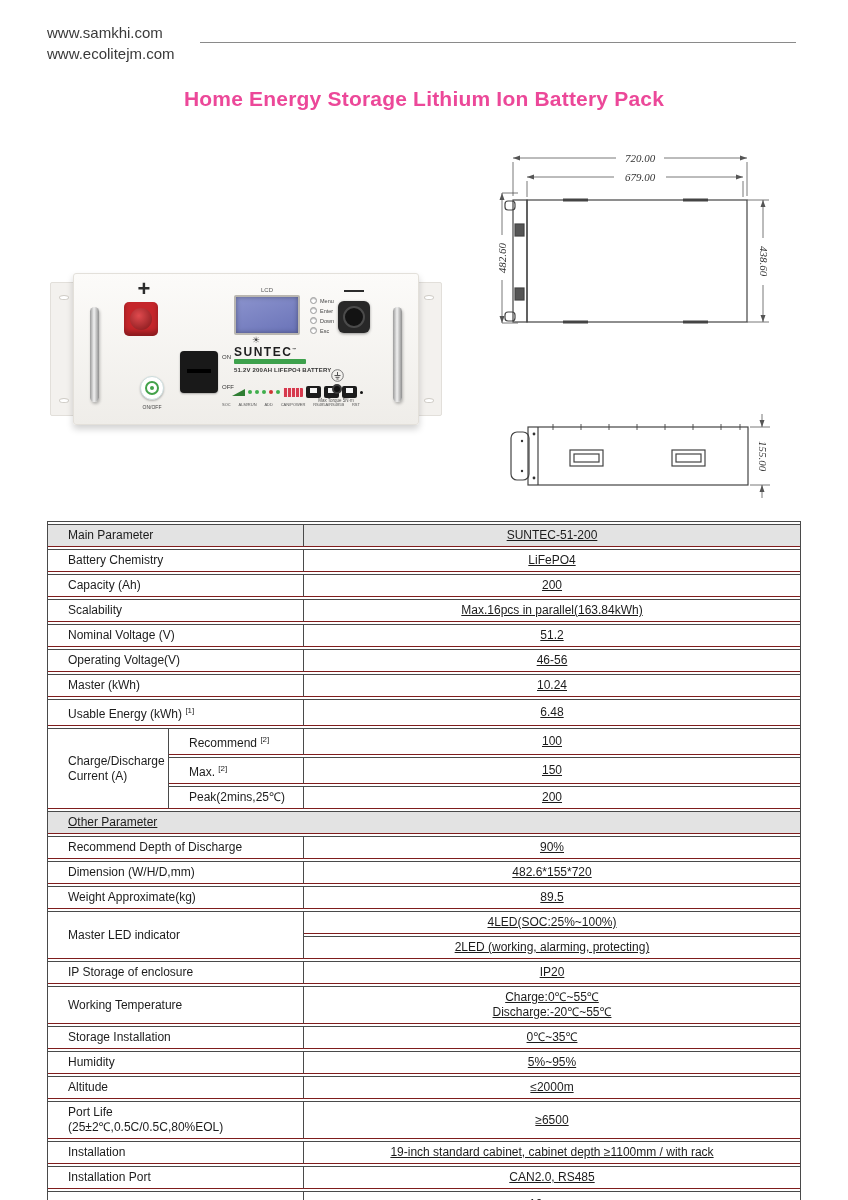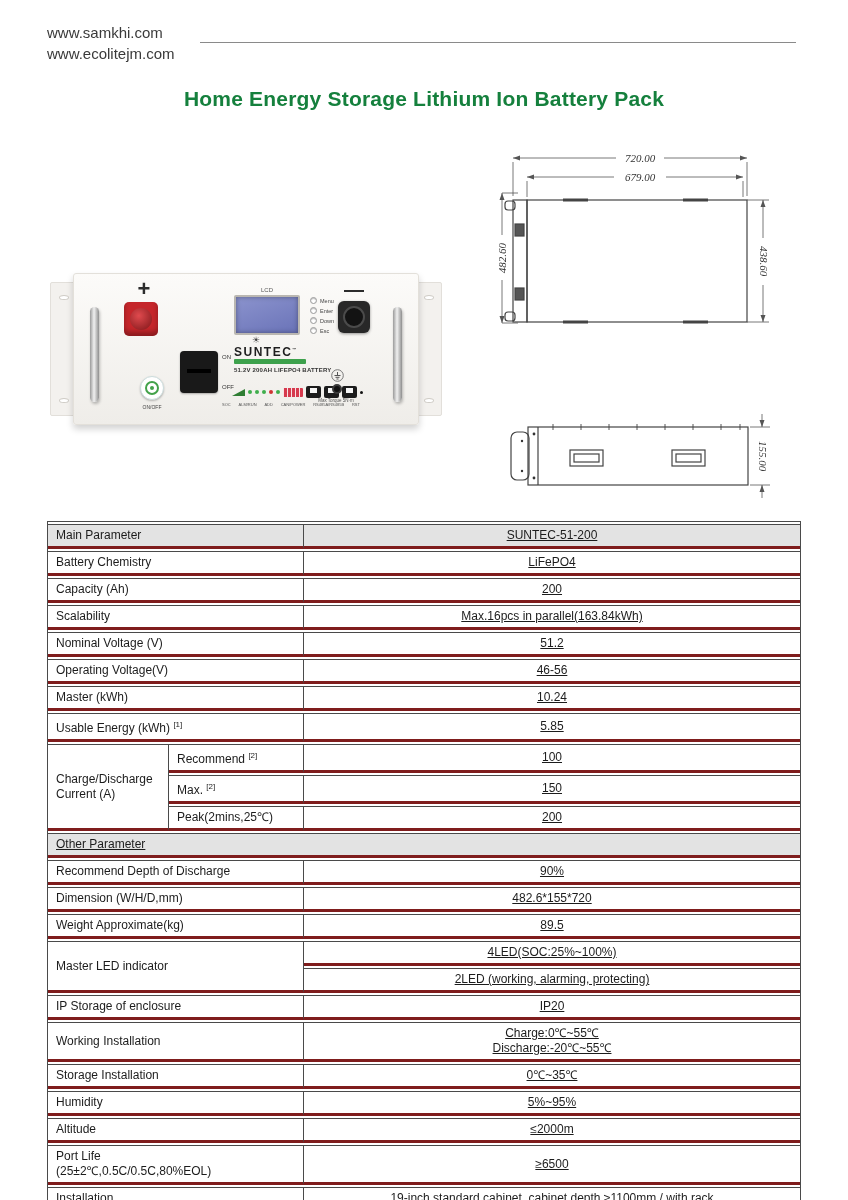--- a/index.html
+++ b/index.html
@@ -4,21 +4,21 @@
 <style>
   * { margin:0; padding:0; box-sizing:border-box; }
   body { background:#fff; font-family:"Liberation Sans", sans-serif; }
   .page { position:relative; width:848px; height:1200px; background:#fff; overflow:hidden; }
 
   
   .urls { position:absolute; left:47px; top:22px; font-size:15px; color:#3a3a3a; line-height:21px; }
   .urls a { color:#3a3a3a; text-decoration:none; display:block; }
   .header-line { position:absolute; left:200px; top:42px; width:596px; height:1px; background:#8a8a8a; }
   .title { position:absolute; left:0; top:87px; width:100%; text-align:center;
-           font-size:21px; font-weight:bold; color:#15803d; letter-spacing:.2px; }
+           font-size:21px; font-weight:bold; color:#ec4899; letter-spacing:.2px; }
 
   
   .battery { position:absolute; left:45px; top:268px; width:402px; height:162px; }
   .ear { position:absolute; top:14px; width:27px; height:134px; background:#f3f1ee; border:1px solid #e2dfda; border-radius:2px; }
   .ear.left { left:5px; } .ear.right { right:5px; }
   .ear .hole { position:absolute; left:8px; width:10px; height:5px; background:#fff; border:1px solid #cfccc6; border-radius:50%; }
   .hole.top { top:12px; } .hole.bottom { bottom:12px; }
   .panel { position:absolute; left:28px; top:5px; width:346px; height:152px; border-radius:3px;
            background:linear-gradient(180deg,#fcfbf9,#efede9); border:1px solid #e3e0da;
            box-shadow:0 4px 7px rgba(0,0,0,.18); }
@@ -75,22 +75,22 @@
   
   .drawing { position:absolute; }
   .drawing-top  { left:478px; top:140px; }
   .drawing-side { left:478px; top:408px; }
   .dim-text { font-family:"Liberation Serif", serif; font-style:italic; font-size:11px; fill:#333; }
 
   
   .spec-table { position:absolute; left:47px; top:521px; width:754px; border:1px solid #4a4a4a; background:#fff; }
   .spec-table table { width:100%; border-collapse:separate; border-spacing:0 2px; table-layout:fixed;
                       font-size:12px; color:#1c1c1c; }
-  .spec-table td { border-top:1px solid #4a4a4a; border-bottom:3px solid #7f1d1d; border-right:1px solid #4a4a4a;
-                   padding:3px 8px; line-height:15px; background:#fff; vertical-align:middle;margin-left:45px; }
+  .spec-table td { border-top:1px solid #4a4a4a; border-bottom:1px solid #7f1d1d; border-right:1px solid #4a4a4a;
+                   padding:3px 20px; line-height:15px; background:#fff; vertical-align:middle;margin-left:45px; }
   .spec-table td:last-child { border-right:none;text-decoration:underline; }
   .spec-table td.val { text-align:center; }
   .spec-table tr.sect td { background:#e3e3e3; }
   .spec-table sup { font-size:8px; }
 </style>
 </head>
 <body>
 
 <div class="page">
 
@@ -318,21 +318,21 @@
         <tr>
           <td colspan="2">Operating Voltage(V)</td>
           <td class="val">46-56</td>
         </tr>
         <tr>
           <td colspan="2">Master (kWh)</td>
           <td class="val">10.24</td>
         </tr>
         <tr>
           <td colspan="2"><span>Usable Energy (kWh) </span><sup>[1]</sup></td>
-          <td class="val">5.85</td>
+          <td class="val">6.48</td>
         </tr>
         <tr>
           <td rowspan="3">Charge/Discharge Current (A)</td>
           <td><span>Recommend </span><sup>[2]</sup></td>
           <td class="val">100</td>
         </tr>
         <tr>
           <td><span>Max. </span><sup>[2]</sup></td>
           <td class="val">150</td>
         </tr>
@@ -360,21 +360,21 @@
           <td class="val">4LED(SOC:25%~100%)</td>
         </tr>
         <tr>
           <td class="val">2LED (working, alarming, protecting)</td>
         </tr>
         <tr>
           <td colspan="2">IP Storage of enclosure</td>
           <td class="val">IP20</td>
         </tr>
         <tr>
-          <td colspan="2">Working Installation</td>
+          <td colspan="2">Working Temperature</td>
           <td class="val">
             <div>Charge:0℃~55℃</div>
             <div>Discharge:-20℃~55℃</div>
           </td>
         </tr>
         <tr>
           <td colspan="2">Storage Installation</td>
           <td class="val">0℃~35℃</td>
         </tr>
         <tr>

